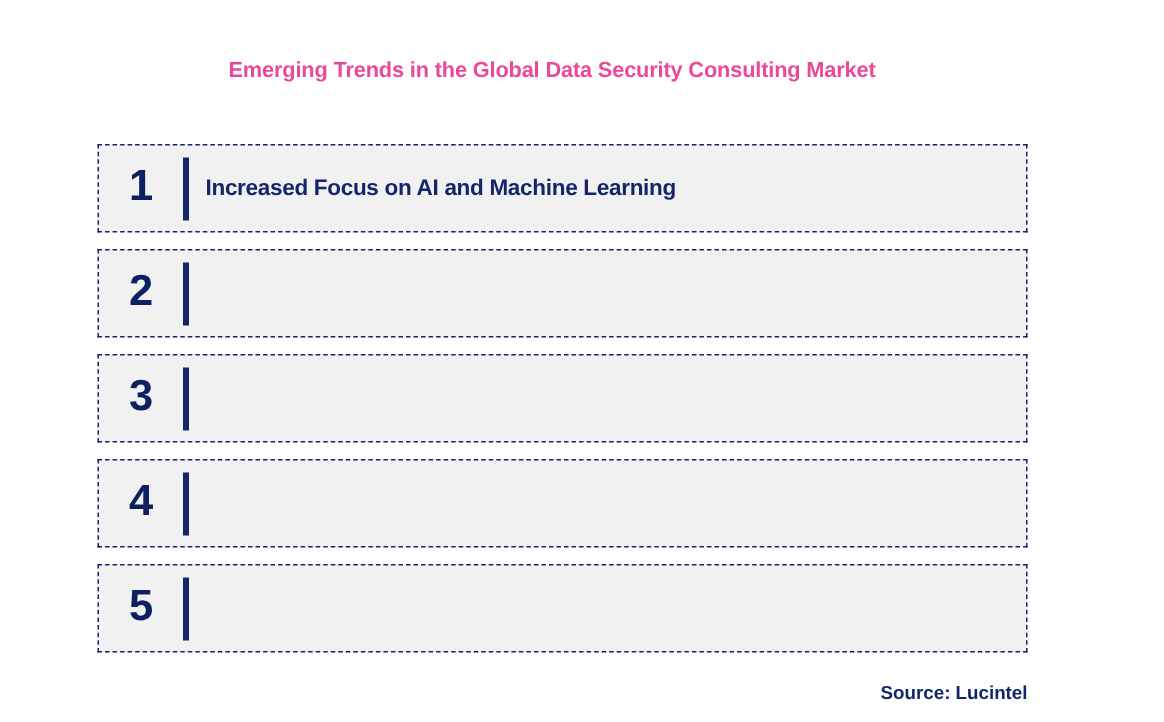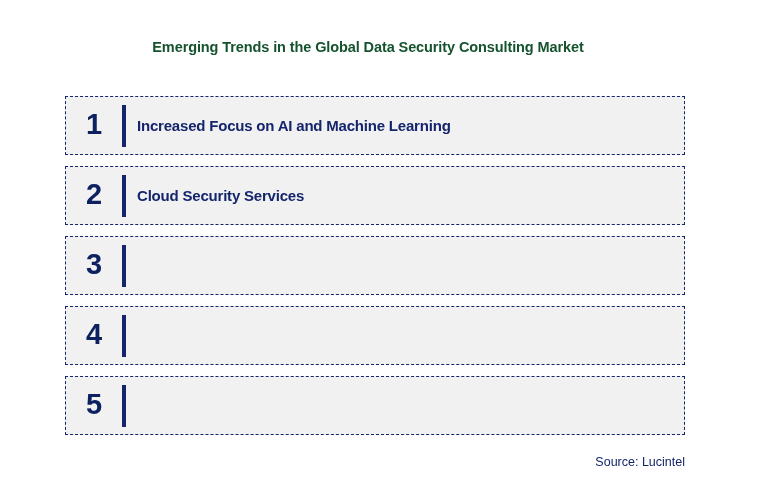--- a/index.html
+++ b/index.html
@@ -20,21 +20,21 @@
     box-sizing: border-box;
   }
   .chart-title {
     position: absolute;
     left: 0;
     top: 39px;
     width: 736px;
     text-align: center;
     font-size: 14.5px;
     font-weight: bold;
-    color: #14532d;
+    color: #ec4899;
     letter-spacing: -0.1px;
     white-space: nowrap;
   }
   .trend-list {
     position: absolute;
     left: 65px;
     top: 96px;
     width: 620px;
   }
   .trend-row {
@@ -74,21 +74,21 @@
     color: #14256b;
     letter-spacing: -0.2px;
     white-space: nowrap;
     overflow: hidden;
   }
   .source-note {
     position: absolute;
     right: 91px;
     top: 455px;
     font-size: 12.5px;
-    font-weight: normal;
+    font-weight: bold;
     color: #14256b;
     text-align: right;
     white-space: nowrap;
   }
 </style>
 </head>
 <body>
 
 <div class="page">
 
@@ -98,21 +98,20 @@
 
     <div class="trend-row">
       <div class="trend-rank">1</div>
       <div class="trend-divider"></div>
       <div class="trend-label">Increased Focus on AI and Machine Learning</div>
     </div>
 
     <div class="trend-row">
       <div class="trend-rank">2</div>
       <div class="trend-divider"></div>
-      <div class="trend-label">Cloud Security Services</div>
     </div>
 
     <div class="trend-row">
       <div class="trend-rank">3</div>
       <div class="trend-divider"></div>
     </div>
 
     <div class="trend-row">
       <div class="trend-rank">4</div>
       <div class="trend-divider"></div>

